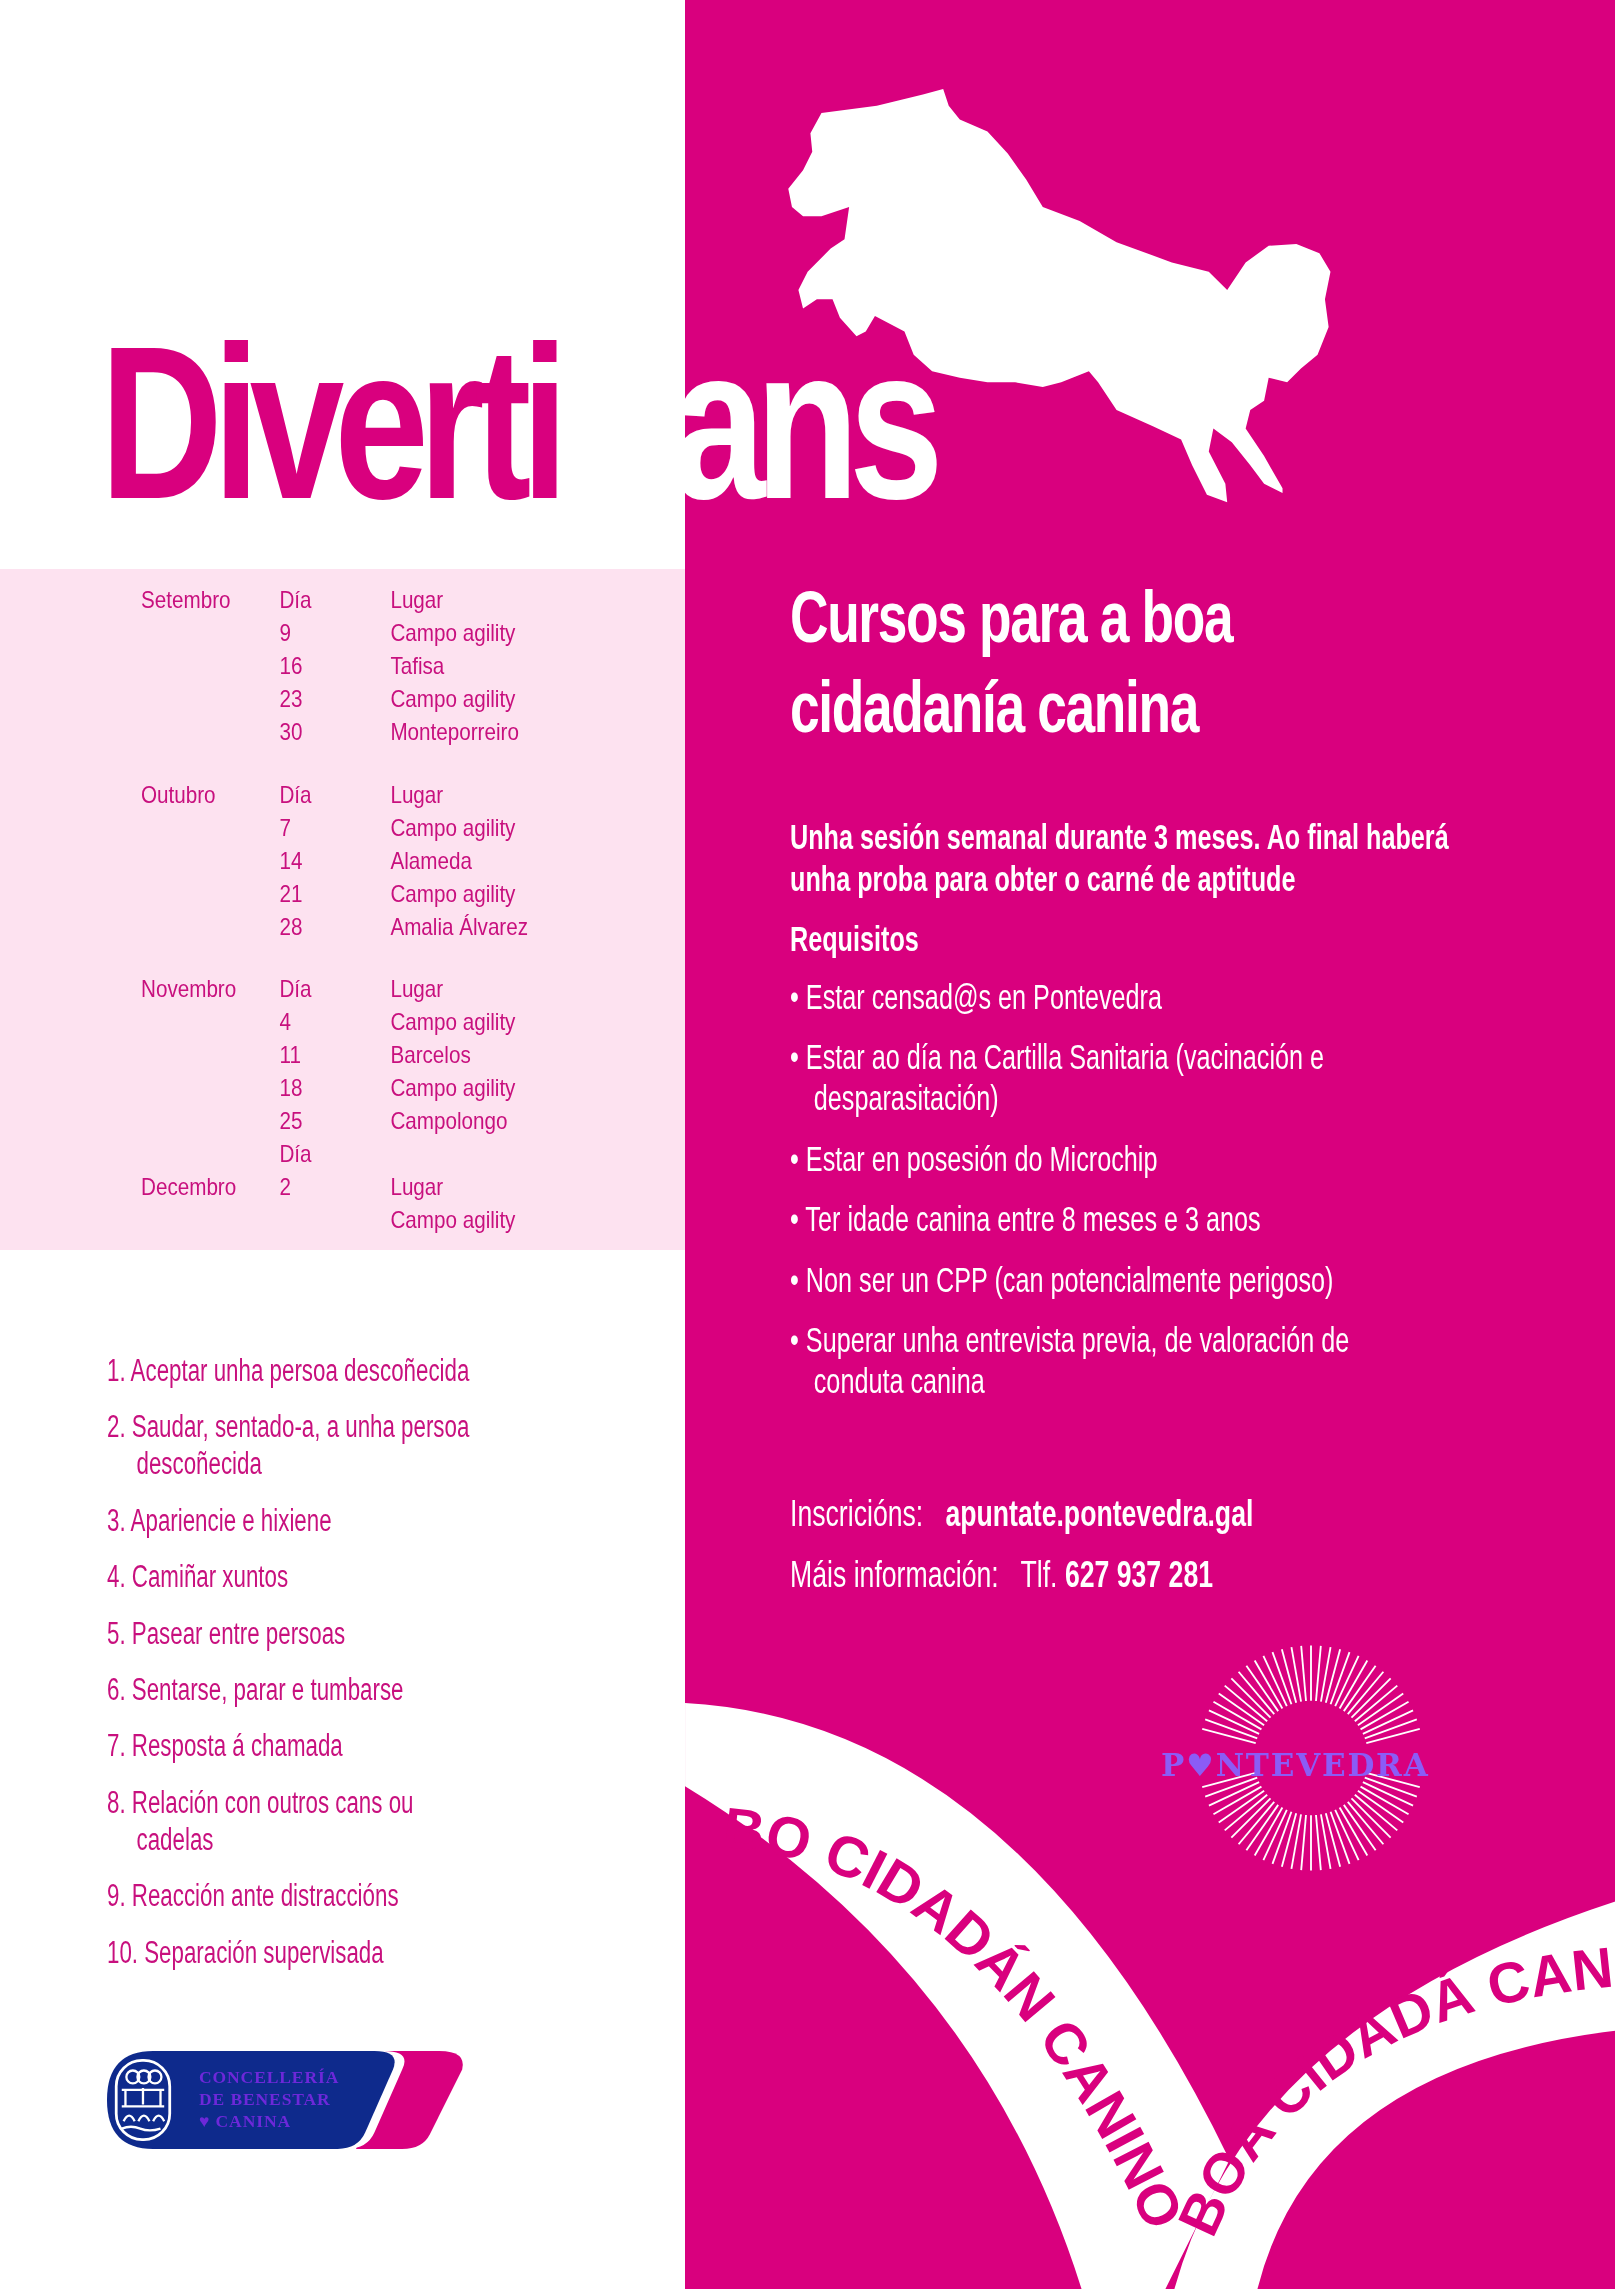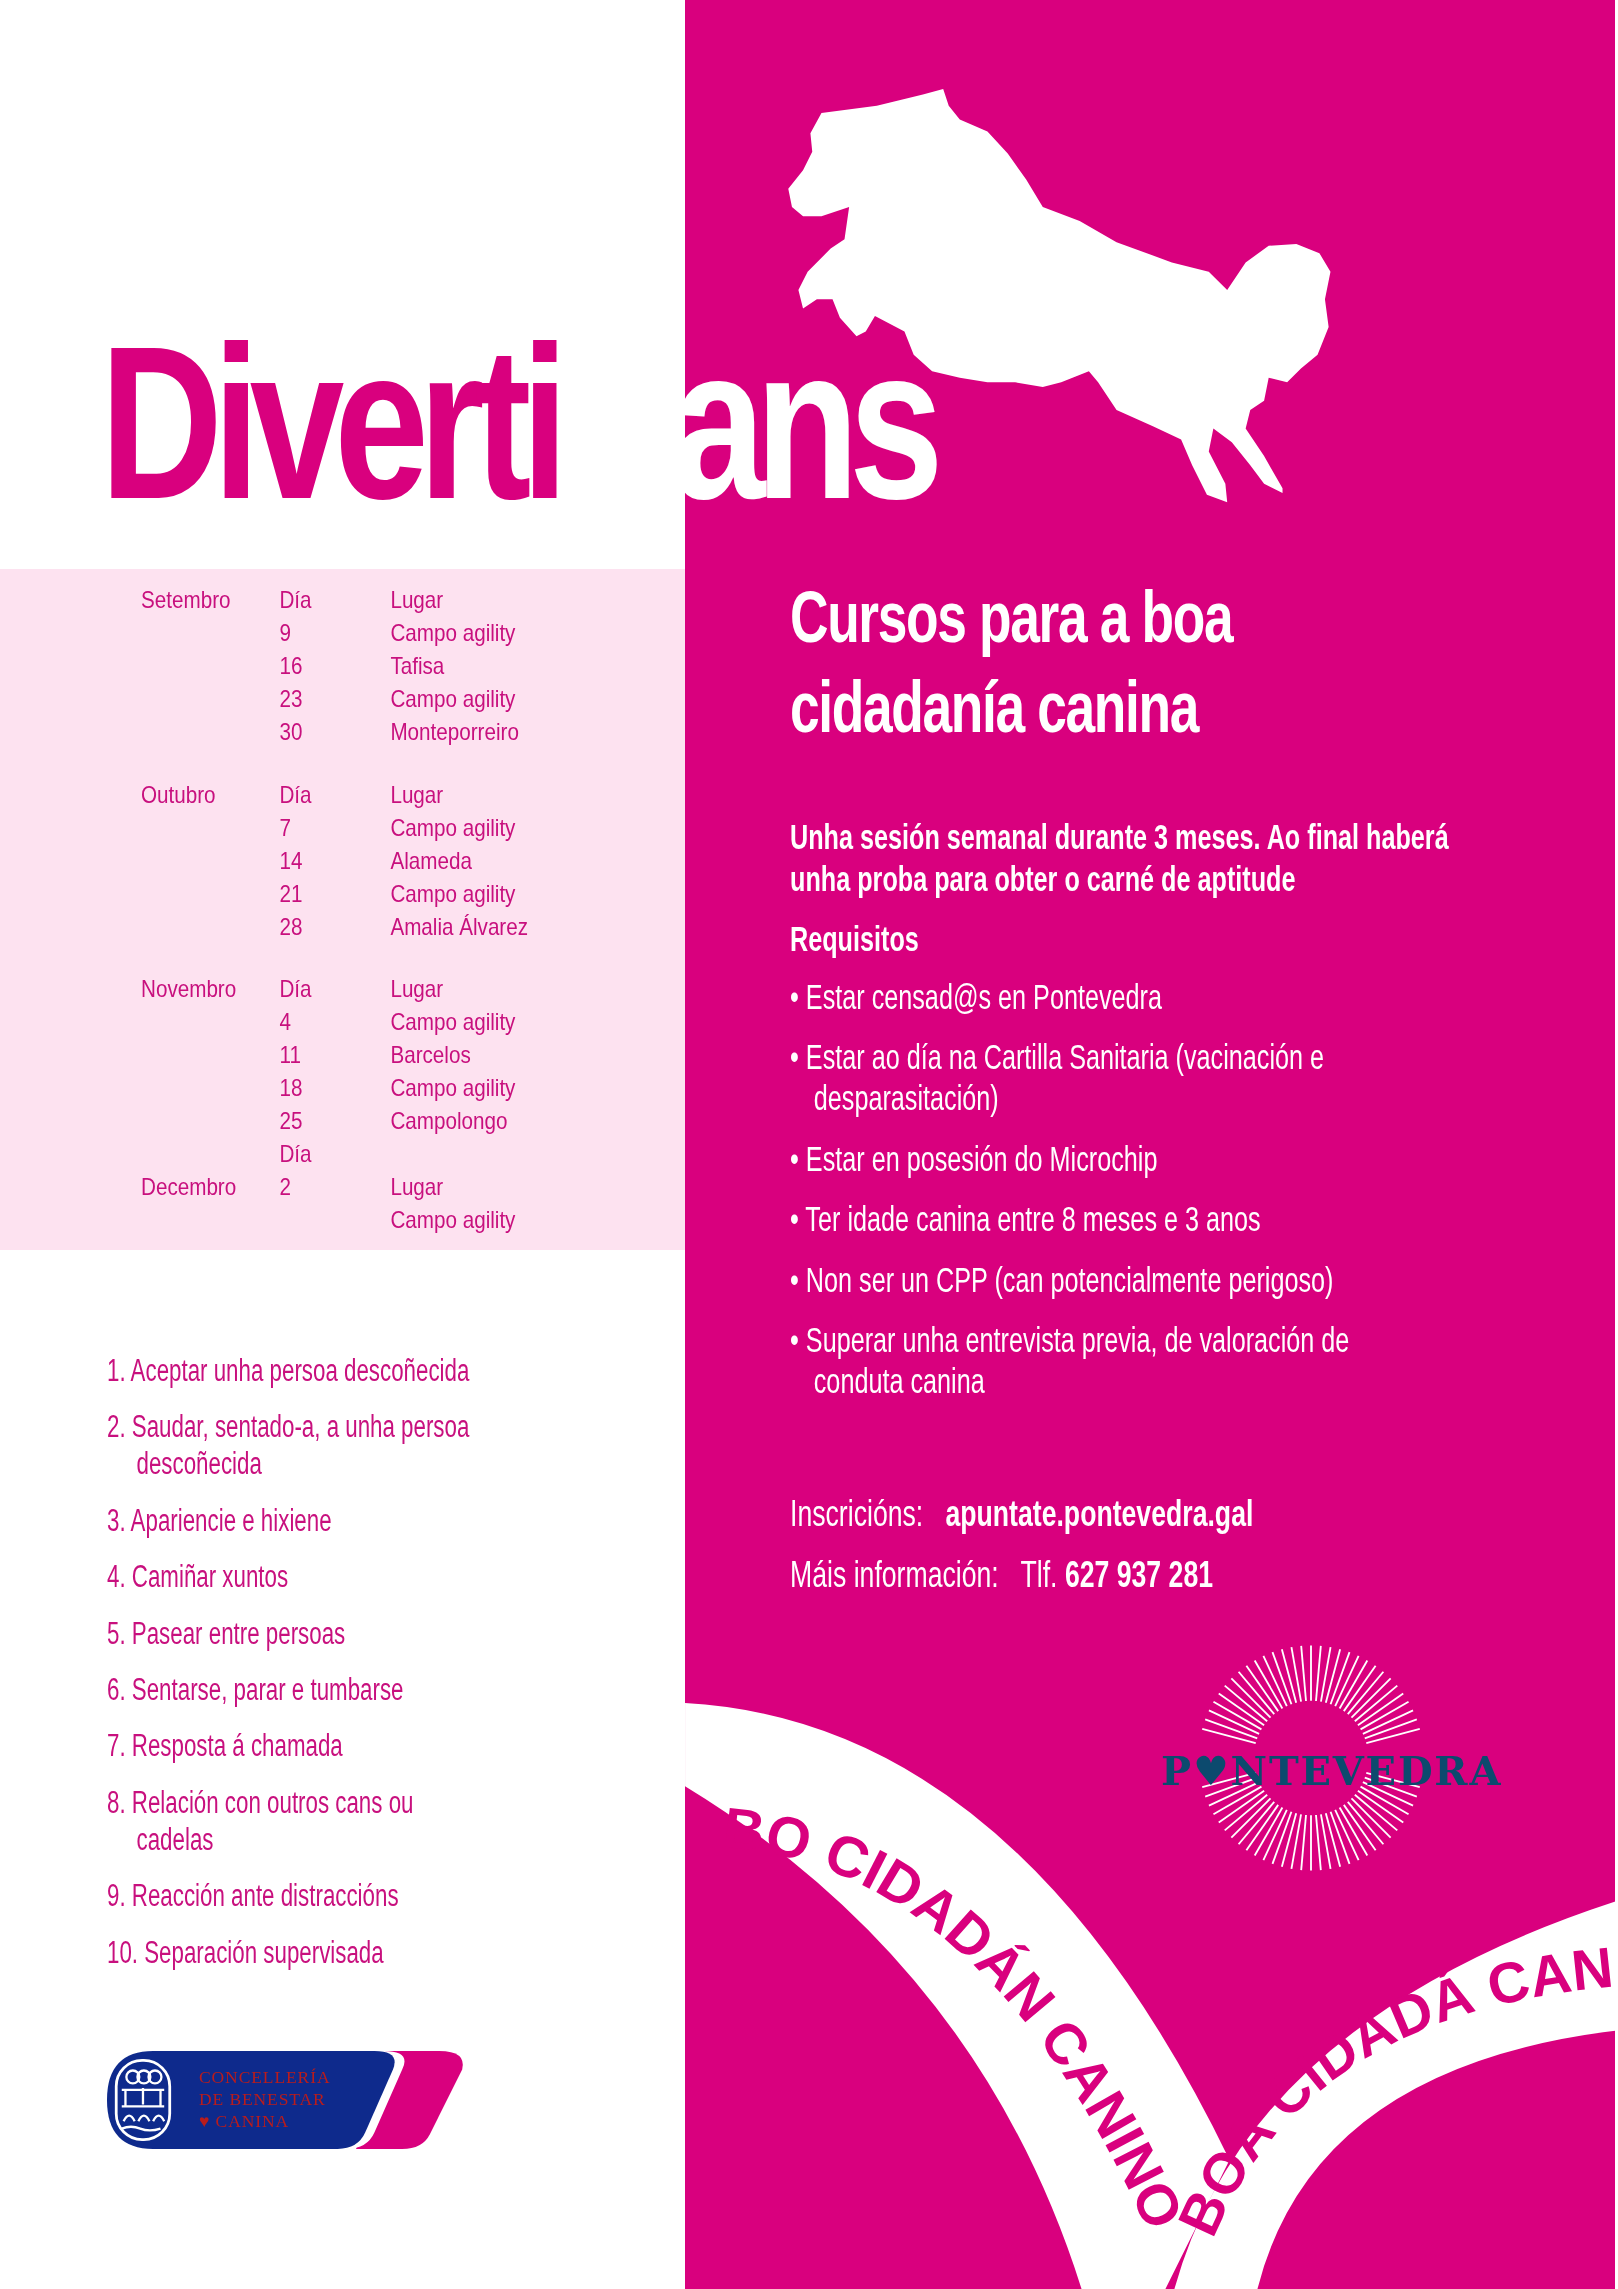--- a/index.html
+++ b/index.html
@@ -80,30 +80,30 @@
     transform: scaleX(0.72); transform-origin: left top; white-space: nowrap;
   }
   .skills .item { margin-bottom: 19.4px; }
   .skills .cont { padding-left: 41px; }
 
   
   .concelleria {
     position: absolute; left: 107px; top: 2051px; width: 369px; height: 98px;
   }
   .conc-text {
-    position: absolute; left: 199px; top: 2066px; color: #b91c1c;
-    font-family: "Liberation Serif", serif; font-weight: 400; font-size: 17.5px; line-height: 22px;
+    position: absolute; left: 199px; top: 2066px; color: #6d28d9;
+    font-family: "Liberation Serif", serif; font-weight: 700; font-size: 17.5px; line-height: 22px;
     letter-spacing: 0.9px;
   }
 
   
   .pv-logo { position: absolute; left: 1154px; top: 1638px; width: 314px; height: 240px; }
   .pv-text {
-    position: absolute; left: 1161px; top: 1747px; color: #0c4a6e;
-    font-family: "DejaVu Serif", serif; font-weight: 700; font-size: 40px; letter-spacing: 1.8px;
+    position: absolute; left: 1161px; top: 1747px; color: #8b5cf6;
+    font-family: "DejaVu Serif", serif; font-weight: 700; font-size: 31px; letter-spacing: 1.8px;
   }
 
   .ribbons { position: absolute; left: 685px; top: 1680px; width: 934px; height: 610px; }
 </style>
 </head>
 <body>
 
 <div class="right-panel"></div>
 <div class="right-edge"></div>
 <div class="schedule-band"></div>

